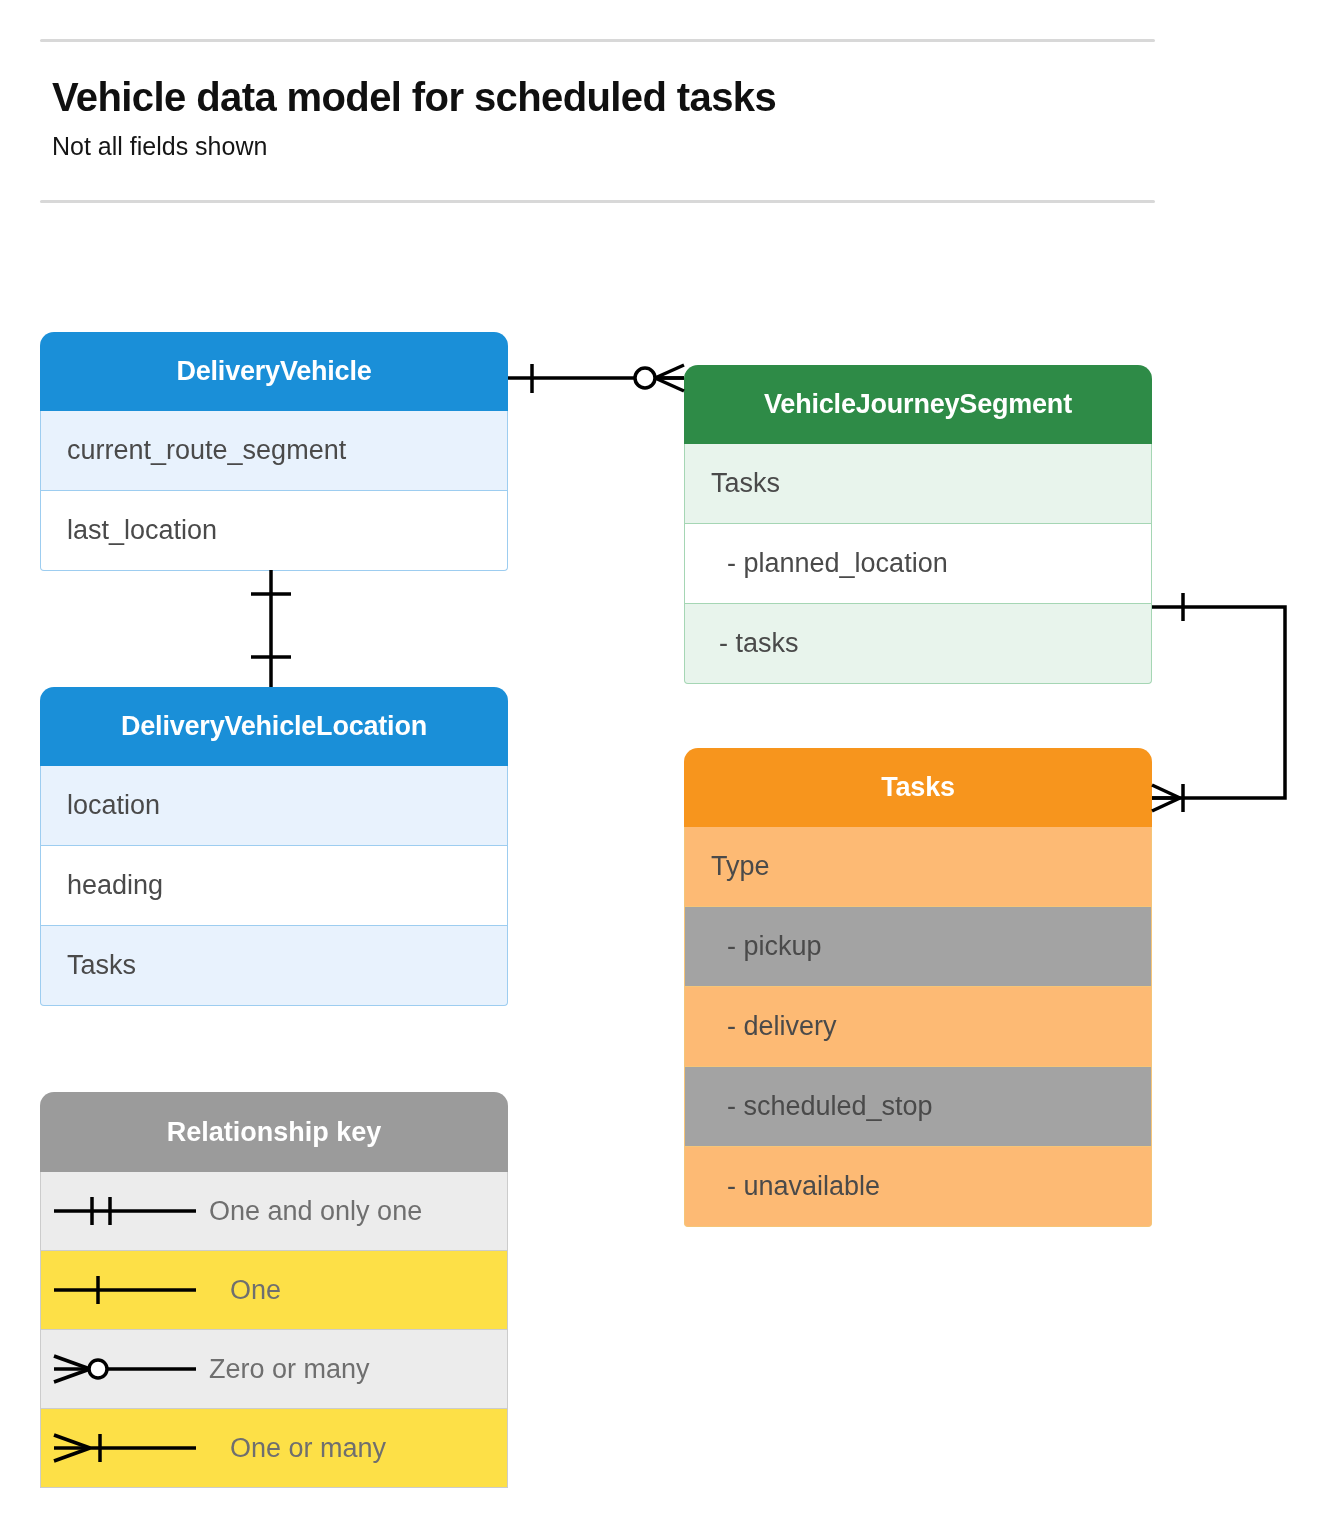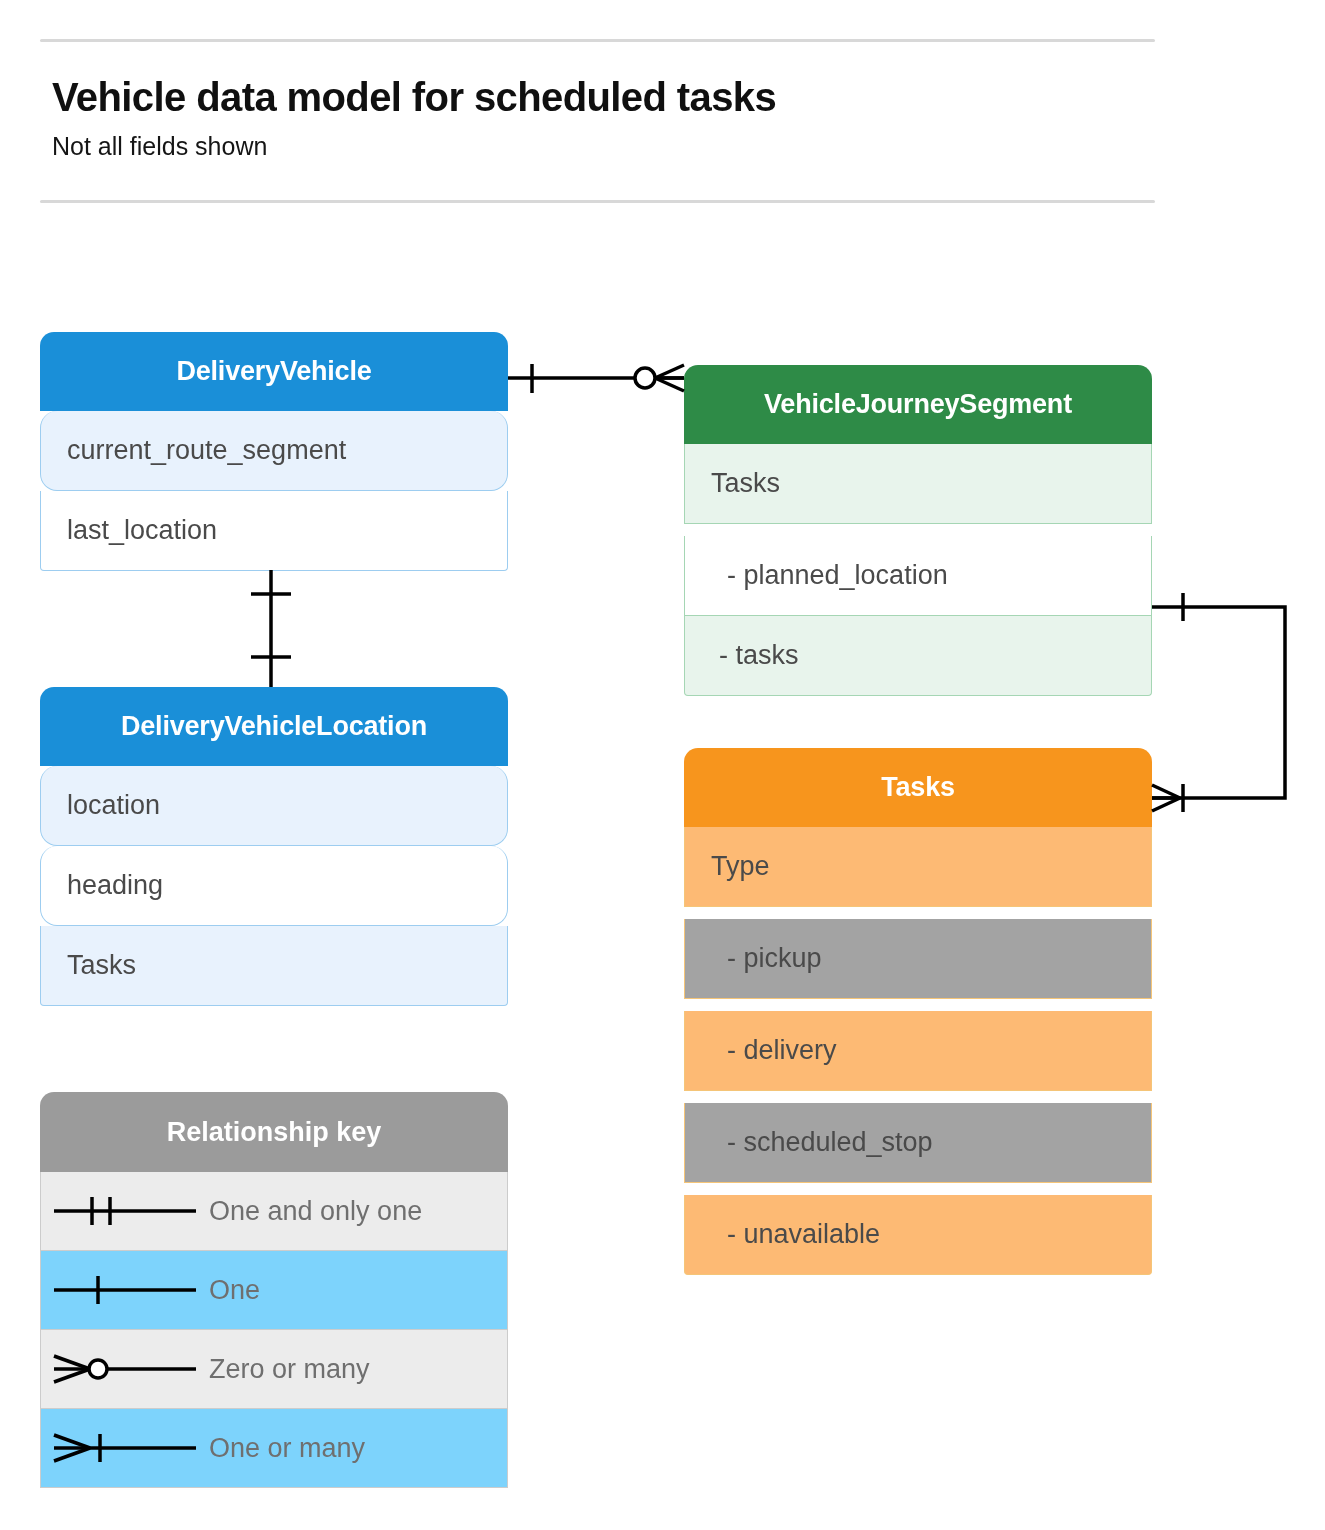--- a/index.html
+++ b/index.html
@@ -72,29 +72,29 @@
     box-sizing: border-box;
     height: 80px;
     display: flex;
     align-items: center;
     font-size: 27px;
     color: #4a4a4a;
     padding-left: 26px;
     border-width: 0 1.5px 1.5px 1.5px;
     border-style: solid;
   }
-  .entity .ent-row.indent { padding-left: 42px; margin-top: 12px; }
+  .entity .ent-row.indent { padding-left: 42px; }
   .entity .ent-row.indent2 { padding-left: 34px; }
   .entity .ent-row:last-child {
     border-radius: 0 0 4px 4px;
   }
 
   
   .theme-blue .ent-header { background: #1a8fd8; }
-  .theme-blue .ent-row { border-color: #9dcdf0; border-radius: 17px; }
+  .theme-blue .ent-row { border-color: #9dcdf0; }
   .theme-blue .ent-row.alt { background: #e8f2fd; }
   .theme-blue .ent-row.plain { background: #ffffff; }
 
   
   .theme-green .ent-header { background: #2e8b47; margin-top: 33px; }
   .theme-green .ent-row { border-color: #a5d6b4; }
   .theme-green .ent-row.alt { background: #e8f4ec; }
   .theme-green .ent-row.plain { background: #ffffff; }
 
   
@@ -125,21 +125,21 @@
   .legend .leg-row {
     box-sizing: border-box;
     height: 79px;
     display: flex;
     align-items: center;
     border-width: 0 1.5px 1.5px 1.5px;
     border-style: solid;
     border-color: #cccccc;
   }
   .legend .leg-row.alt { background: #ececec; }
-  .legend .leg-row.plain { background: #7dd3fc; }
+  .legend .leg-row.plain { background: #fde047; gap: 21px; }
   .legend .leg-sym {
     width: 168px;
     flex: none;
     display: flex;
     align-items: center;
     justify-content: center;
   }
   .legend .leg-label {
     font-size: 27px;
     color: #6f6f6f;

